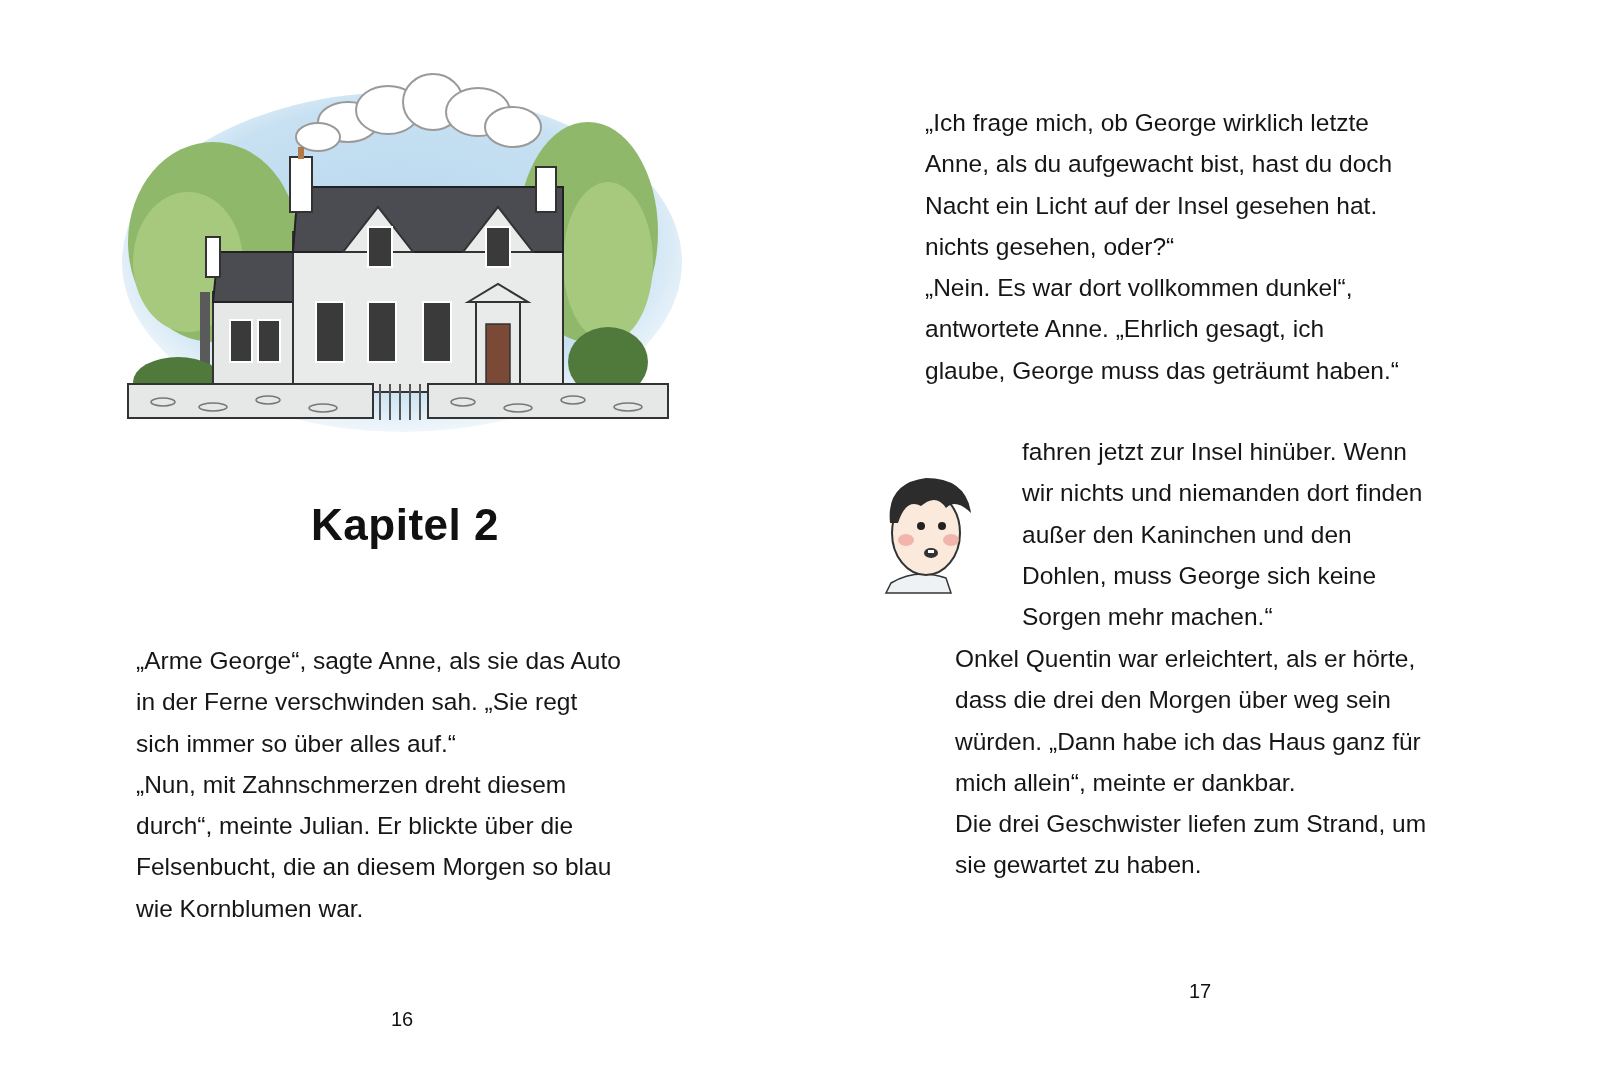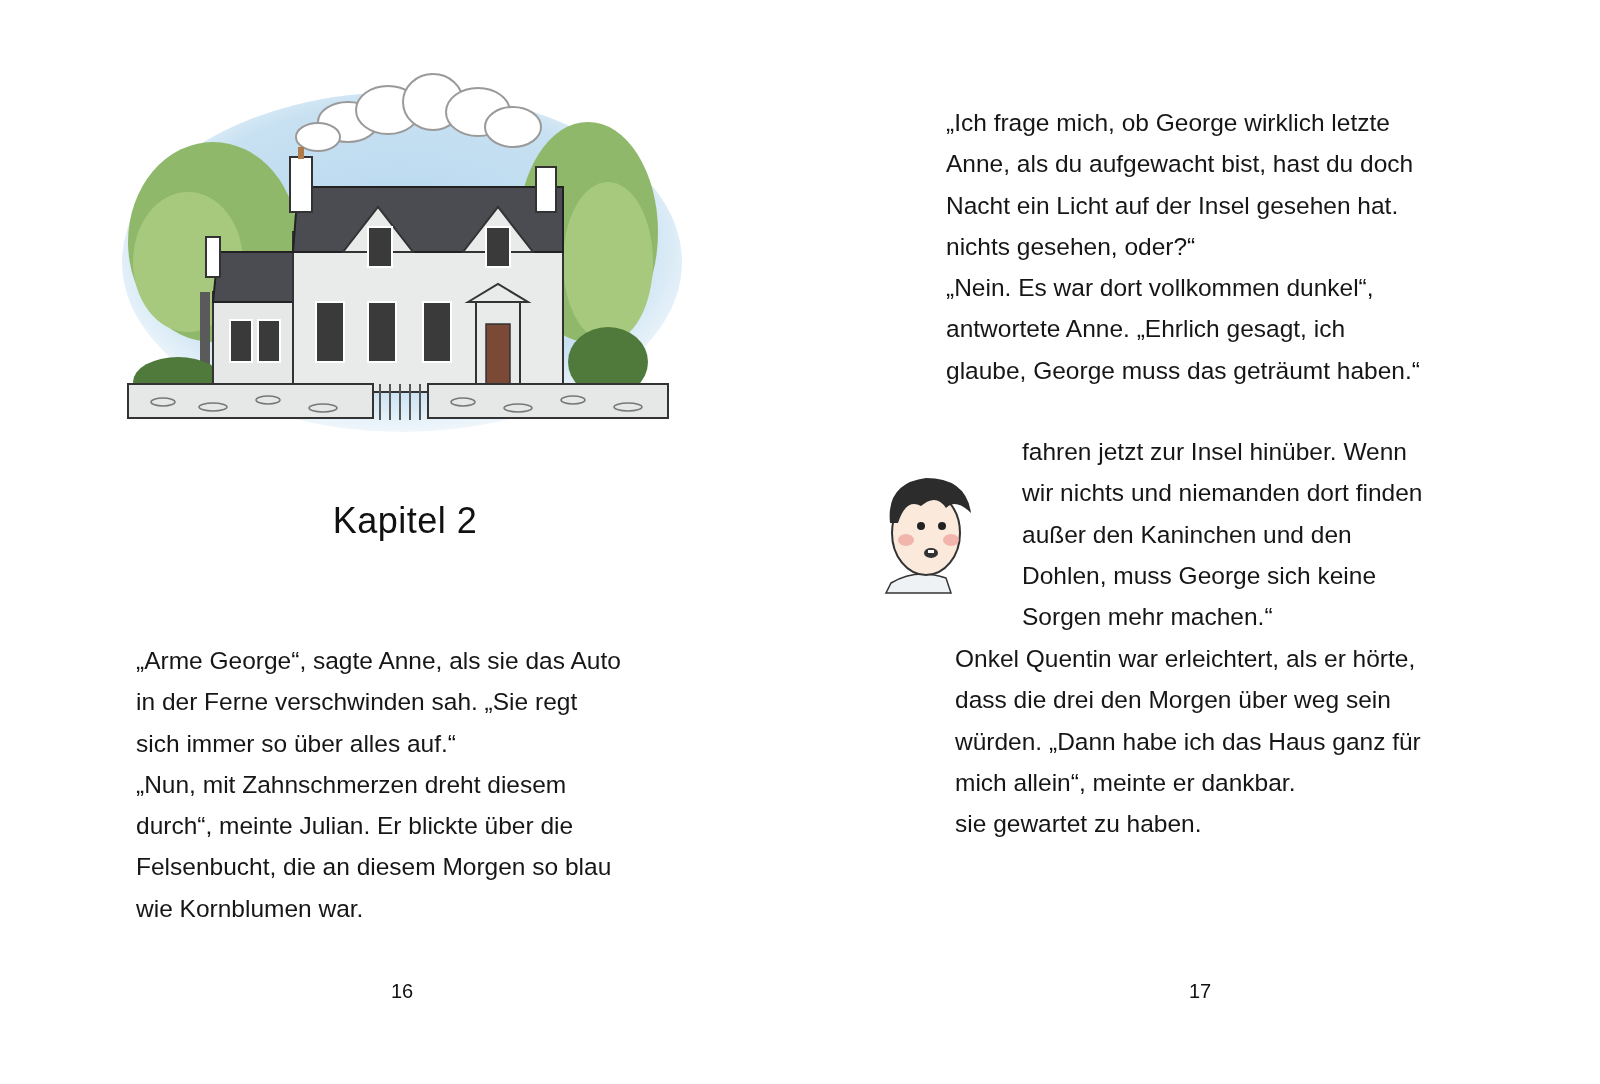--- a/index.html
+++ b/index.html
@@ -3,29 +3,29 @@
 <meta charset="utf-8">
 <style>
   html, body { margin:0; padding:0; background:#ffffff; }
   body { width:1600px; height:1084px; position:relative; overflow:hidden;
          font-family:"Liberation Sans", "DejaVu Sans", sans-serif; color:#1a1a1a; }
   .page { position:absolute; top:0; height:1084px; }
   .page-left { left:0; width:800px; }
   .page-right { left:800px; width:800px; }
   .illustration { position:absolute; left:118px; top:62px; width:568px; height:380px; }
   .chapter-title { position:absolute; left:0; width:810px; top:500px; text-align:center;
-                   font-size:36px; font-weight:400; color:#111; letter-spacing:0.5px; }
+                   font-size:44px; font-weight:700; color:#111; letter-spacing:0.5px; }
   .text-block { position:absolute; font-size:24.5px; line-height:41.3px; color:#161616; }
   .line { display:block; white-space:nowrap; }
   .left-text { left:136px; top:640px; }
-  .right-text-top { left:146px; top:102px; }
+  .right-text-top { left:125px; top:102px; }
   .right-text-indent { left:222px; top:431px; }
   .right-text-bottom { left:130px; top:638px;margin-left:25px; }
   .page-number { position:absolute; top:980px; font-size:20px; color:#111; }
-  .pn-left { left:391px; }
+  .pn-left { left:391px;margin-top:28px; }
   .pn-right { left:389px; }
   .boy { position:absolute; left:76px; top:468px; width:110px; height:130px; }
 </style>
 </head>
 <body>
 
 <div class="page page-left">
   <div class="illustration">
     <svg width="568" height="380" viewBox="0 0 568 380" xmlns="http://www.w3.org/2000/svg">
       <defs>
@@ -151,17 +151,18 @@
     <span class="line">außer den Kaninchen und den</span>
     <span class="line">Dohlen, muss George sich keine</span>
     <span class="line">Sorgen mehr machen.“</span>
   </div>
 
   <div class="text-block right-text-bottom">
     <span class="line">Onkel Quentin war erleichtert, als er hörte,</span>
     <span class="line">dass die drei den Morgen über weg sein</span>
     <span class="line">würden. „Dann habe ich das Haus ganz für</span>
     <span class="line">mich allein“, meinte er dankbar.</span>
+    <span class="line">Die drei Geschwister liefen zum Strand, um</span>
     <span class="line">sie gewartet zu haben.</span>
   </div>
 
   <div class="page-number pn-right">17</div>
 </div>
 
 </body></html>

